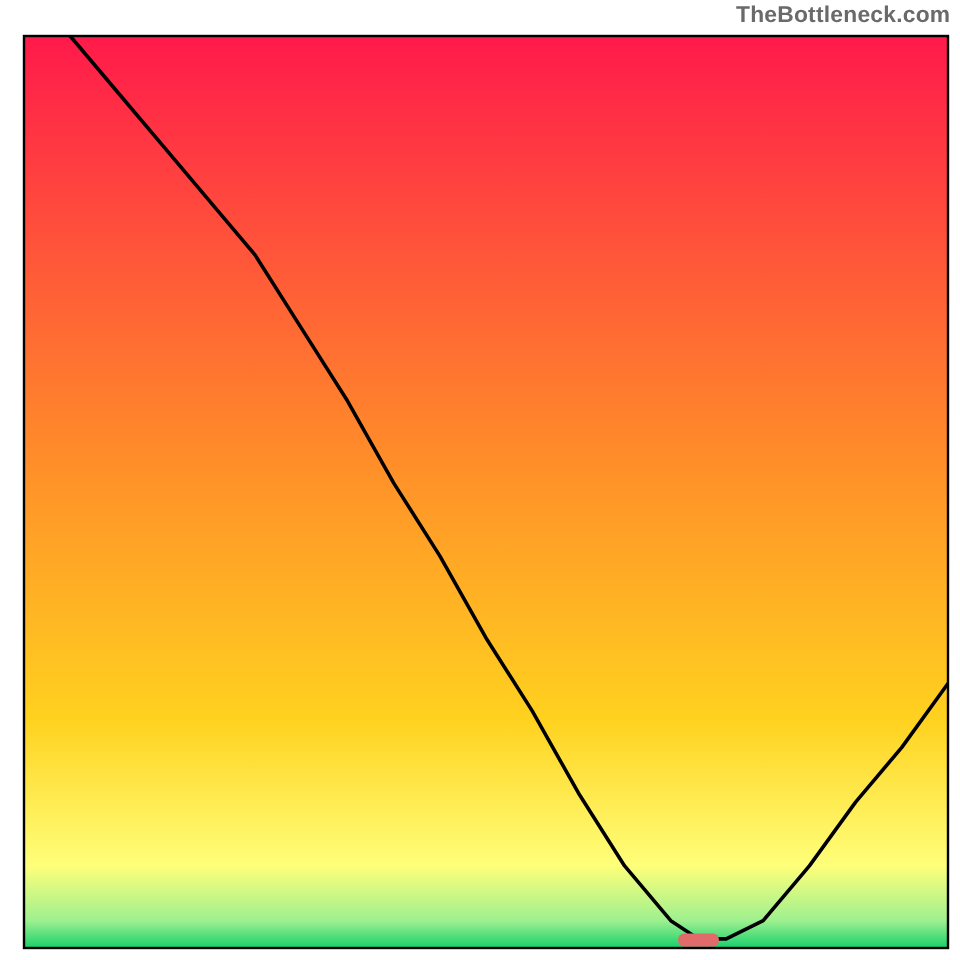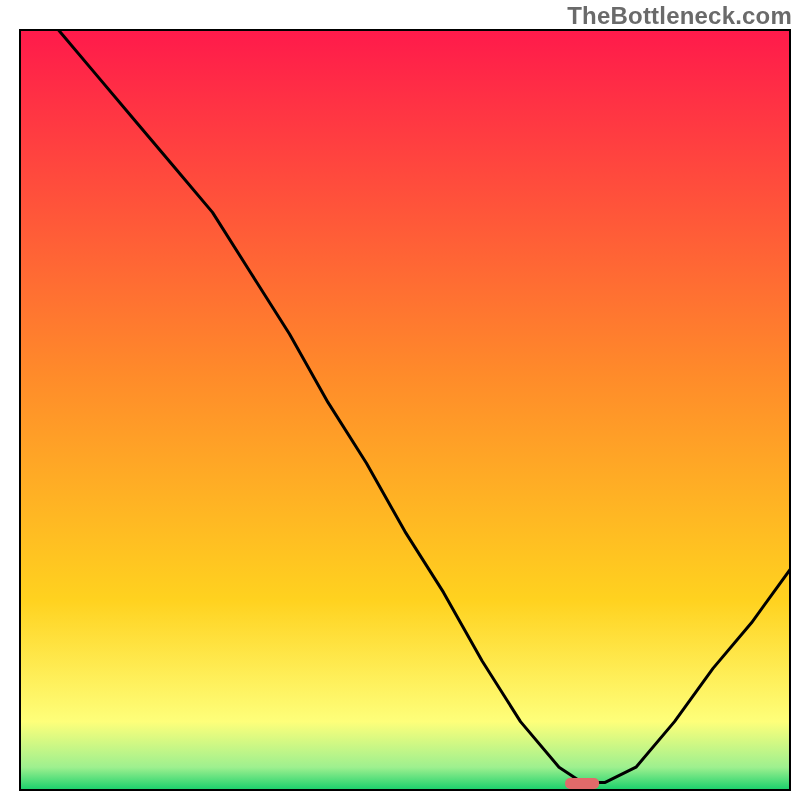--- a/index.html
+++ b/index.html
@@ -12,21 +12,21 @@
   }
   .container {
     position: relative;
     width: 800px;
     height: 800px;
   }
   .watermark {
     position: absolute;
     top: 2px;
     right: 8px;
-    font-size: 24px;
+    font-size: 19px;
     font-weight: 600;
     color: #6a6a6a;
     letter-spacing: 0.2px;
     z-index: 10;
   }
   svg.plot {
     position: absolute;
     left: 0;
     top: 0;
     width: 800px;

